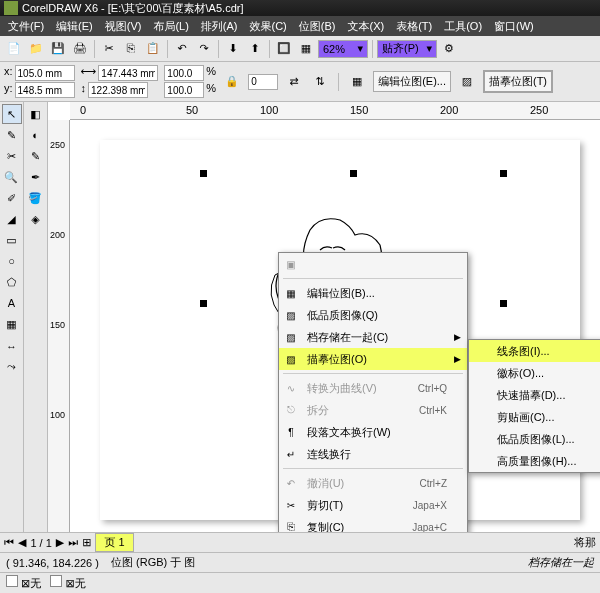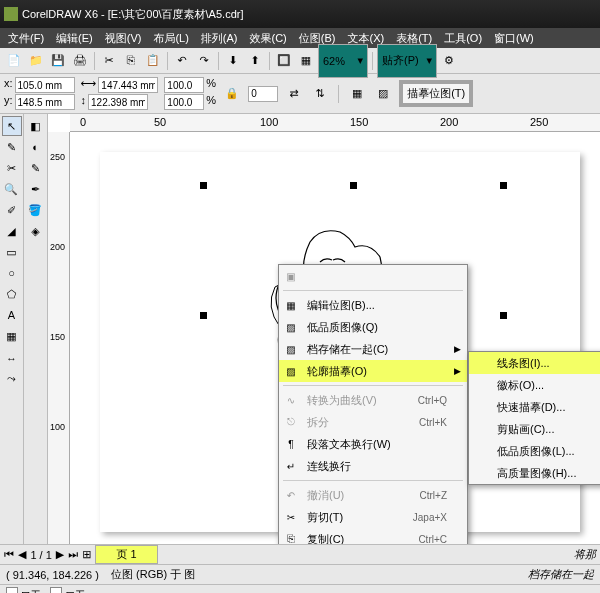--- a/index.html
+++ b/index.html
@@ -1,24 +1,24 @@
 <!DOCTYPE html>
 <html><head>
 <meta charset="utf-8">
 <style>
 *{margin:0;padding:0;box-sizing:border-box;font-family:"Microsoft YaHei",Arial,sans-serif;font-size:11px;}
 body{background:#e8e8e8;width:600px;height:593px;overflow:hidden;position:relative;}
-.titlebar{background:linear-gradient(#2a2a2a,#1a1a1a);color:#fff;height:28px;display:flex;align-items:center;padding:0 4px;}
+.titlebar{background:linear-gradient(#2a2a2a,#1a1a1a);color:#fff;height:16px;display:flex;align-items:center;padding:0 4px;}
 .titlebar .icon{width:14px;height:14px;background:#7a9b3e;margin-right:4px;}
 .menubar{background:#444;height:20px;display:flex;align-items:center;padding:0 2px;color:#fff;}
 .menubar span{padding:2px 6px;cursor:pointer;}
 .toolbar{background:#e8e8e8;border-bottom:1px solid #bbb;height:26px;display:flex;align-items:center;padding:0 4px;gap:2px;}
 .tb-btn{width:20px;height:20px;display:inline-flex;align-items:center;justify-content:center;border:1px solid transparent;}
 .sep{width:1px;height:18px;background:#bbb;margin:0 2px;}
-.combo{border:1px solid #aaa;background:#0f766e;height:18px;padding:16px 4px;display:inline-flex;align-items:center;min-width:50px;}
+.combo{border:1px solid #aaa;background:#8b5cf6;height:18px;padding:0 4px;display:inline-flex;align-items:center;min-width:50px;}
 .propbar{background:#e8e8e8;border-bottom:1px solid #bbb;height:40px;display:flex;align-items:center;padding:0 4px;gap:6px;font-size:10px;}
 .propbar .xy{display:flex;flex-direction:column;gap:1px;}
 .propbar .xy div{display:flex;gap:2px;}
 .propbar input{width:60px;height:16px;border:1px solid #aaa;padding:0 2px;font-size:10px;}
 .main{display:flex;height:430px;}
 .toolbox{width:24px;background:#e8e8e8;border-right:1px solid #bbb;display:flex;flex-direction:column;gap:1px;padding:2px 0;}
 .tool{width:20px;height:20px;margin:0 auto;display:flex;align-items:center;justify-content:center;border:1px solid transparent;}
 .tool.active{border:1px solid #888;background:#d5e5f5;}
 .toolbox2{width:24px;background:#e8e8e8;border-right:1px solid #bbb;display:flex;flex-direction:column;gap:1px;padding:2px 0;}
 .canvas-area{flex:1;background:#fff;position:relative;overflow:hidden;}
@@ -33,21 +33,21 @@
 .context-menu{position:absolute;background:#f5f5f5;border:1px solid #888;box-shadow:2px 2px 6px rgba(0,0,0,0.4);z-index:200;min-width:190px;}
 .cm-item{display:flex;align-items:center;height:22px;padding:0 20px 0 28px;position:relative;cursor:pointer;}
 .cm-item.disabled{color:#999;}
 .cm-item.highlight{background:#f3ff65;}
 .cm-icon{position:absolute;left:4px;width:16px;height:16px;display:flex;align-items:center;justify-content:center;font-size:10px;}
 .cm-arrow{position:absolute;right:6px;font-size:9px;}
 .cm-shortcut{position:absolute;right:20px;color:#666;font-size:10px;}
 .cm-sep{height:1px;background:#ccc;margin:3px 4px;}
 .submenu{position:absolute;left:189px;top:86px;background:#f5f5f5;border:1px solid #888;box-shadow:2px 2px 6px rgba(0,0,0,0.4);z-index:201;min-width:140px;}
 .pagebar{background:#e8e8e8;height:20px;border-top:1px solid #bbb;display:flex;align-items:center;padding:0 4px;gap:4px;font-size:10px;}
-.page-tab{background:#f3ff65;border:1px solid #aaa;padding:1px 20px;}
+.page-tab{background:#f3ff65;border:1px solid #aaa;padding:1px 8px;}
 .statusbar{background:#e8e8e8;height:20px;border-top:1px solid #bbb;display:flex;align-items:center;padding:0 6px;font-size:10px;gap:12px;}
 .statusbar2{background:#e8e8e8;height:20px;border-top:1px solid #bbb;display:flex;align-items:center;padding:0 6px;font-size:10px;justify-content:space-between;}
 .swatch{width:12px;height:12px;border:1px solid #888;display:inline-block;}
 svg{display:block;}
 </style>
 </head>
 <body>
 
 <div class="titlebar">
   <span class="icon"></span>
@@ -128,22 +128,23 @@
         <input style="width: 40px;" value="100.0">
         <span>%</span>
       </div>
   </div>
   <span class="tb-btn">🔒</span>
   <input style="width: 30px;" value="0">
   <span class="tb-btn">⇄</span>
   <span class="tb-btn">⇅</span>
   <span class="sep"></span>
   <span class="tb-btn">▦</span>
+  <span style="border:1px solid #aaa;padding:2px 4px;background:#f5f5f5;">编辑位图(E)...</span>
   <span class="tb-btn">▨</span>
-  <span style="border:4px solid #a3a3a3;padding:2px 4px;background:#f5f5f5;text-align:center;">描摹位图(T)</span>
+  <span style="border:2px solid #a3a3a3;padding:2px 4px;background:#f5f5f5;text-align:center;">描摹位图(T)</span>
 </div>
 
 <div class="main">
   <div class="toolbox">
     <span class="tool active">↖</span>
     <span class="tool">✎</span>
     <span class="tool">✂</span>
     <span class="tool">🔍</span>
     <span class="tool">✐</span>
     <span class="tool">◢</span>
@@ -160,21 +161,21 @@
     <span class="tool">◐</span>
     <span class="tool">✎</span>
     <span class="tool">✒</span>
     <span class="tool">🪣</span>
     <span class="tool">◈</span>
   </div>
 
   <div class="canvas-area">
     <div class="ruler-h">
       <span style="left:10px">0</span>
-      <span style="left:84px">50</span>
+      <span style="left:116px">50</span>
       <span style="left:190px">100</span>
       <span style="left:280px">150</span>
       <span style="left:370px">200</span>
       <span style="left:460px">250</span>
     </div>
     <div class="ruler-v">
       <span style="top:20px">250</span>
       <span style="top:110px">200</span>
       <span style="top:200px">150</span>
       <span style="top:290px">100</span>
@@ -206,21 +207,21 @@
           <span class="cm-icon">▨</span>
           <span>低品质图像(Q)</span>
         </div>
       <div class="cm-item">
           <span class="cm-icon">▨</span>
           <span>档存储在一起(C)</span>
           <span class="cm-arrow">▶</span>
         </div>
       <div class="cm-item highlight">
           <span class="cm-icon">▨</span>
-          <span>轮廓描摹(O)</span>
+          <span>描摹位图(O)</span>
           <span class="cm-arrow">▶</span>
         </div>
       <div class="cm-sep"></div>
       <div class="cm-item disabled">
           <span class="cm-icon">∿</span>
           <span>转换为曲线(V)</span>
           <span class="cm-shortcut">Ctrl+Q</span>
         </div>
       <div class="cm-item disabled">
           <span class="cm-icon">⎋</span>
@@ -242,21 +243,21 @@
           <span class="cm-shortcut">Ctrl+Z</span>
         </div>
       <div class="cm-item">
           <span class="cm-icon">✂</span>
           <span>剪切(T)</span>
           <span class="cm-shortcut">Japa+X</span>
         </div>
       <div class="cm-item">
           <span class="cm-icon">⎘</span>
           <span>复制(C)</span>
-          <span class="cm-shortcut">Ctrl+C</span>
+          <span class="cm-shortcut">Japa+C</span>
         </div>
 
       <div class="submenu">
         <div class="cm-item highlight">
             <span>线条图(I)...</span>
           </div>
         <div class="cm-item">
             <span>徽标(O)...</span>
           </div>
         <div class="cm-item">
@@ -277,21 +278,21 @@
 </div>
 
 <div class="pagebar">
   <span>⏮</span>
   <span>◀</span>
   <span>1 / 1</span>
   <span>▶</span>
   <span>⏭</span>
   <span>⊞</span>
   <span class="page-tab">页 1</span>
-  <span style="margin-left:auto;font-style:italic">将那</span>
+  <span style="margin-left:auto;">将那</span>
 </div>
 
 <div class="statusbar">
   <span>( 91.346, 184.226 )</span>
   <span>位图 (RGB) 于 图</span>
   <span style="margin-left:auto;font-style:italic">档存储在一起</span>
 </div>
 
 <div class="statusbar2">
   <span>

